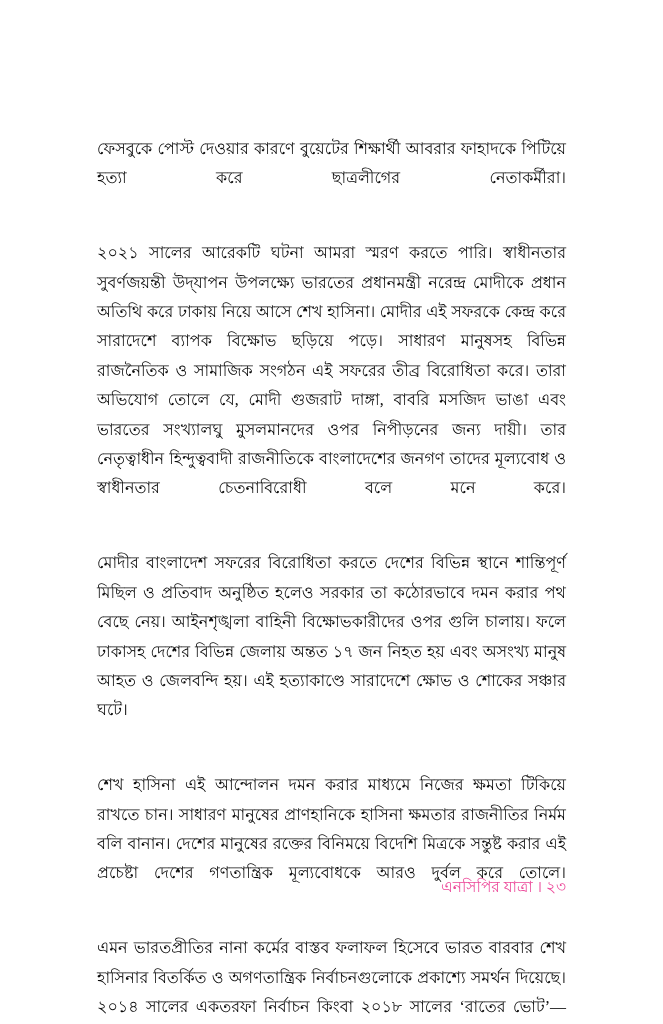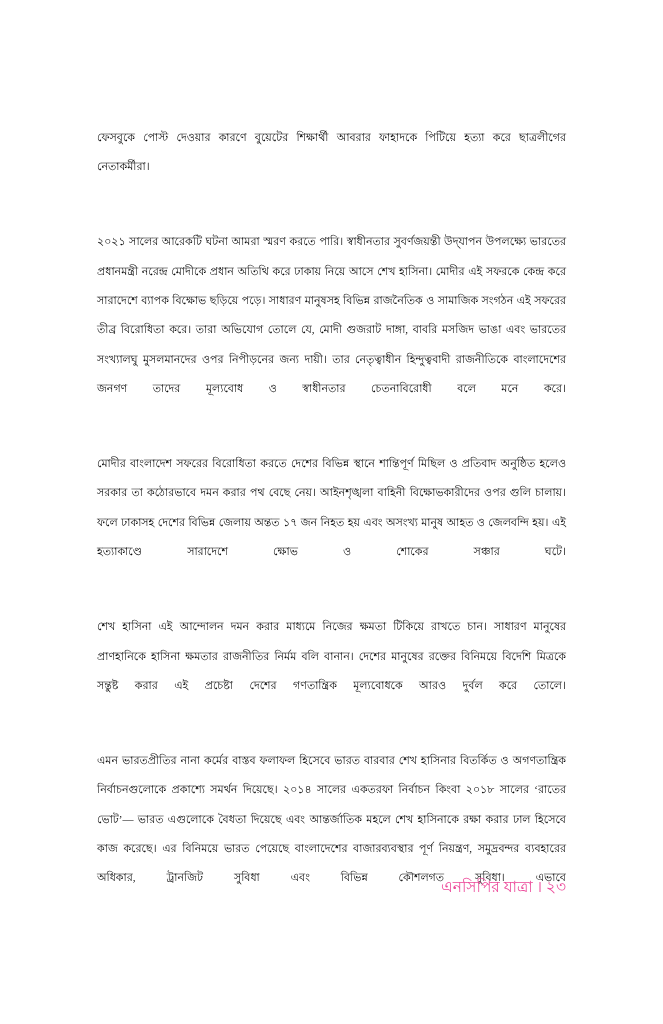--- a/index.html
+++ b/index.html
@@ -26,24 +26,24 @@
   }
 
   .text-block {
     position: absolute;
     left: 97px;
     top: 118px;
     width: 469px;
   }
 
   .para {
-    margin: 5px 0 16px 0;
+    margin: 16px 0 16px 0;
     text-align: justify;
     text-justify: inter-word;
-    font-size: 11px;
+    font-size: 16px;
     line-height: 29.4px;
     color: #0a0a0a;
     font-family: "Liberation Serif", "DejaVu Serif", serif;
     word-spacing: 0.5px;
     letter-spacing: 0px;
   }
 
   .para:last-of-type {
     margin-bottom: 0;
   }

